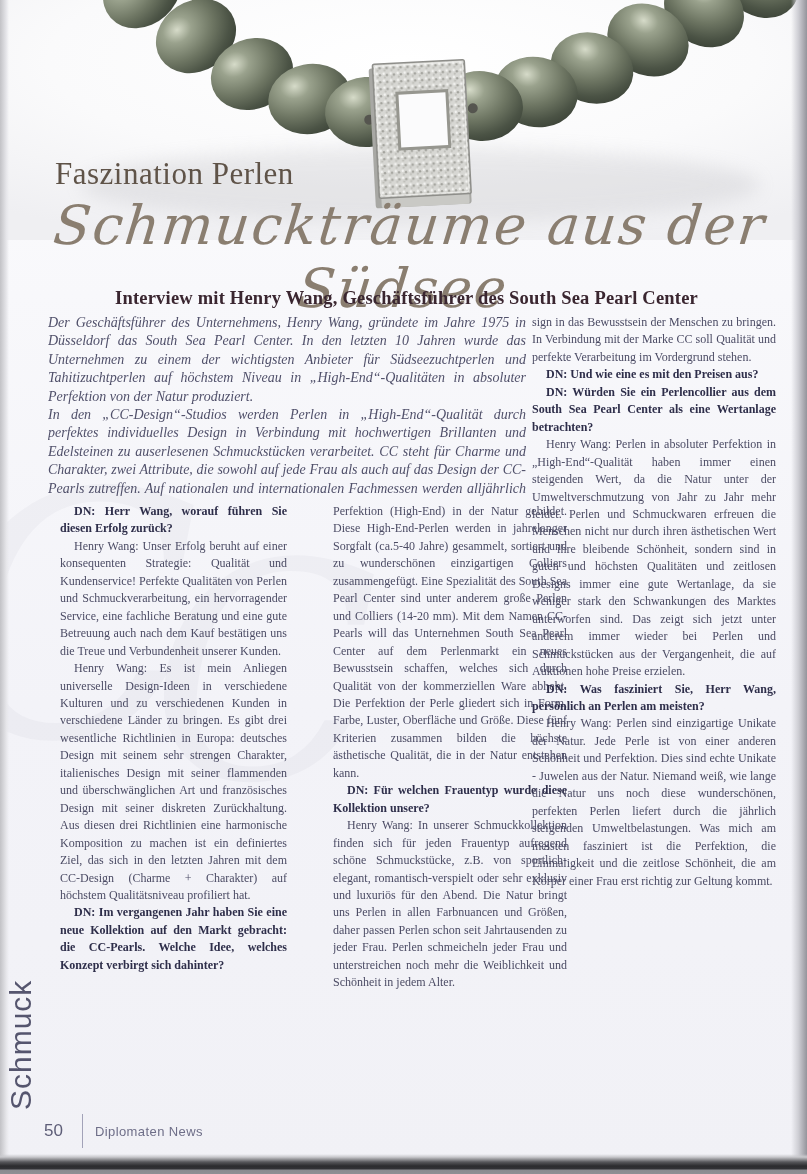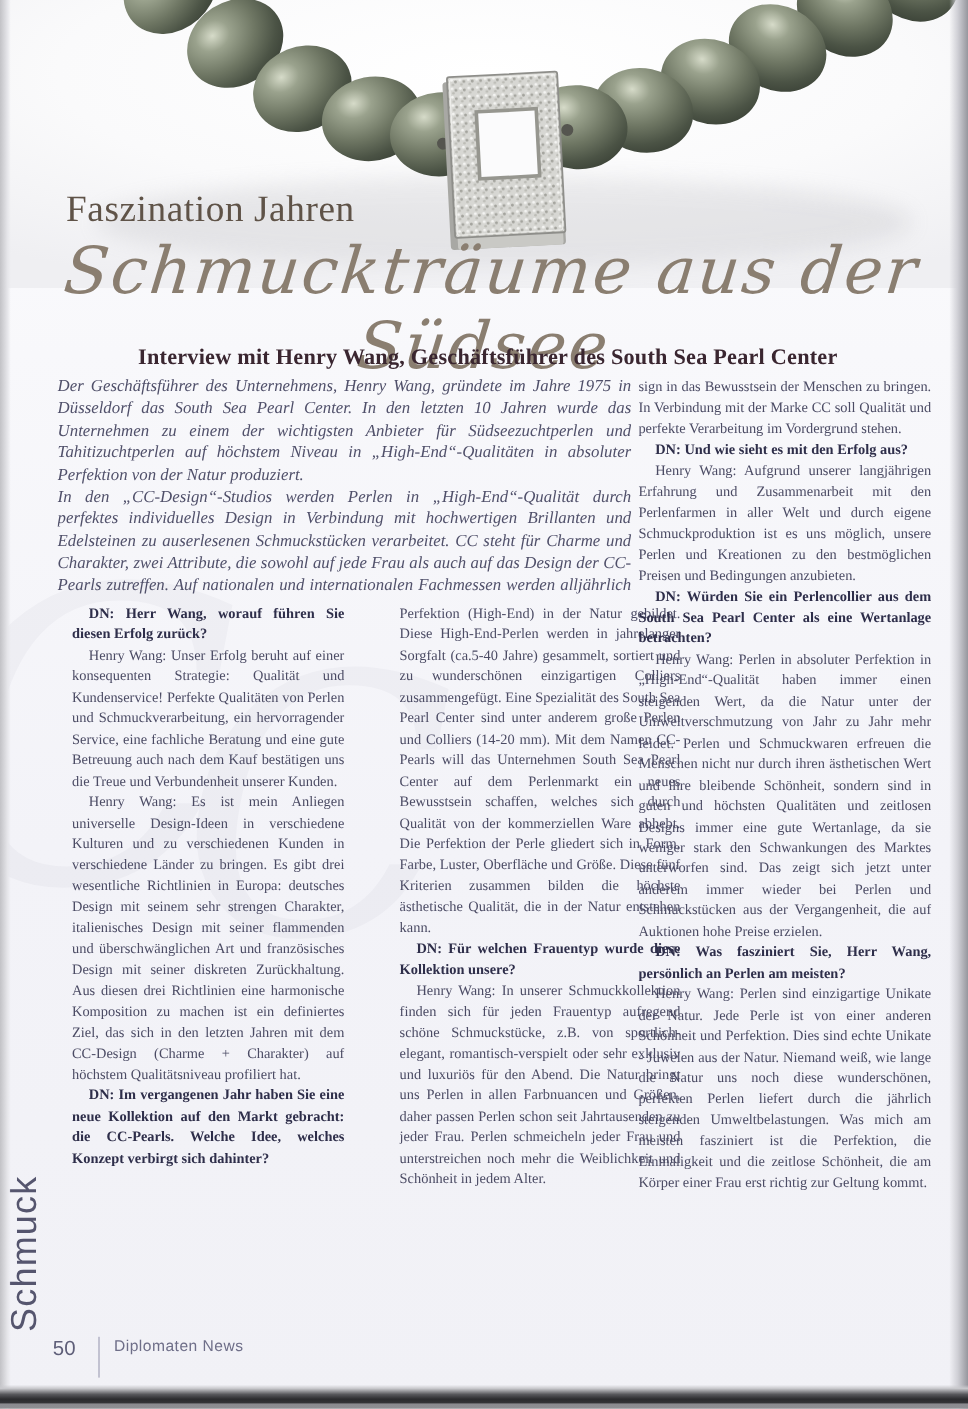--- a/index.html
+++ b/index.html
@@ -50,21 +50,21 @@
   .cont{color:#4b4b64;text-indent:0;}
   .introp{color:#50506a;text-indent:0;}
 
   
   .side-label{position:absolute;left:4px;top:982px;height:128px;width:36px;
     writing-mode:vertical-rl;transform:rotate(180deg);
     font-family:"Liberation Sans", sans-serif;font-size:30px;color:#55556e;
     letter-spacing:1px;text-align:center;}
 
   
-  .footer{position:absolute;left:44px;top:1114px;display:flex;align-items:flex-start;}
+  .footer{position:absolute;left:44px;top:1114px;display:flex;align-items:center;}
   .page-num{font-size:17px;color:#5e5e78;width:34px;
     font-family:"Liberation Sans", sans-serif;}
   .foot-rule{width:1px;height:34px;background:#a2a2b8;margin:0 12px 0 4px;}
   .mag-name{font-size:13px;color:#6e6e88;letter-spacing:.4px;
     font-family:"Liberation Sans", sans-serif;}
 </style>
 </head>
 <body>
 
 <div class="page">
@@ -116,43 +116,42 @@
       <rect x="378" y="194" width="88" height="12" rx="2" fill="#c9c9c5"></rect>
       <rect x="376" y="62" width="92" height="134" rx="2" fill="url(#pave)" stroke="#8e8e8a" stroke-width="1.5"></rect>
       <rect x="378" y="64" width="88" height="130" rx="2" fill="none" stroke="#f2f2f0" stroke-width="1" opacity="0.8"></rect>
       <rect x="399" y="92" width="50" height="56" fill="#fbfbfc" stroke="#96968f" stroke-width="3"></rect>
     </g>
   </svg>
 
   <div class="wm wm1">C</div>
   <div class="wm wm2">C</div>
 
-  <div class="kicker">Faszination Jahren</div>
+  <div class="kicker">Faszination Perlen</div>
   <h1 class="script-title">Schmuckträume aus der Südsee</h1>
   <div class="subtitle">Interview mit Henry Wang, Geschäftsführer des South Sea Pearl Center</div>
 
   <div class="textcol intro">
       <p class="blk introp" lang="de">Der Geschäftsführer des Unternehmens, Henry Wang, gründete im Jahre 1975 in Düsseldorf das South Sea Pearl Center. In den letzten 10 Jahren wurde das Unternehmen zu einem der wichtigsten Anbieter für Südseezuchtperlen und Tahitizuchtperlen auf höchstem Niveau in „High-End“-Qualitäten in absoluter Perfektion von der Natur produziert.</p>
       <p class="blk introp" lang="de">In den „CC-Design“-Studios werden Perlen in „High-End“-Qualität durch perfektes individuelles Design in Verbindung mit hochwertigen Brillanten und Edelsteinen zu auserlesenen Schmuckstücken verarbeitet. CC steht für Charme und Charakter, zwei Attribute, die sowohl auf jede Frau als auch auf das Design der CC-Pearls zutreffen. Auf nationalen und internationalen Fachmessen werden alljährlich hochqualitative und auserlesene Schmuckstücke in „High-End“-Qualität präsentiert.</p>
     </div>
   <div class="textcol col1">
       <p class="blk question" lang="de">DN: Herr Wang, worauf führen Sie diesen Erfolg zurück?</p>
       <p class="blk answer" lang="de">Henry Wang: Unser Erfolg beruht auf einer konsequenten Strategie: Qualität und Kundenservice! Perfekte Qualitäten von Perlen und Schmuckverarbeitung, ein hervorragender Service, eine fachliche Beratung und eine gute Betreuung auch nach dem Kauf bestätigen uns die Treue und Verbundenheit unserer Kunden.</p>
       <p class="blk answer" lang="de">Henry Wang: Es ist mein Anliegen universelle Design-Ideen in verschiedene Kulturen und zu verschiedenen Kunden in verschiedene Länder zu bringen. Es gibt drei wesentliche Richtlinien in Europa: deutsches Design mit seinem sehr strengen Charakter, italienisches Design mit seiner flammenden und überschwänglichen Art und französisches Design mit seiner diskreten Zurückhaltung. Aus diesen drei Richtlinien eine harmonische Komposition zu machen ist ein definiertes Ziel, das sich in den letzten Jahren mit dem CC-Design (Charme + Charakter) auf höchstem Qualitätsniveau profiliert hat.</p>
       <p class="blk question" lang="de">DN: Im vergangenen Jahr haben Sie eine neue Kollektion auf den Markt gebracht: die CC-Pearls. Welche Idee, welches Konzept verbirgt sich dahinter?</p>
     </div>
   <div class="textcol col2">
       <p class="blk cont" lang="de">Perfektion (High-End) in der Natur gebildet. Diese High-End-Perlen werden in jahrelanger Sorgfalt (ca.5-40 Jahre) gesammelt, sortiert und zu wunderschönen einzigartigen Colliers zusammengefügt. Eine Spezialität des South Sea Pearl Center sind unter anderem große Perlen und Colliers (14-20 mm). Mit dem Namen CC-Pearls will das Unternehmen South Sea Pearl Center auf dem Perlenmarkt ein neues Bewusstsein schaffen, welches sich durch Qualität von der kommerziellen Ware abhebt. Die Perfektion der Perle gliedert sich in Form, Farbe, Luster, Oberfläche und Größe. Diese fünf Kriterien zusammen bilden die höchste ästhetische Qualität, die in der Natur entstehen kann.</p>
       <p class="blk question" lang="de">DN: Für welchen Frauentyp wurde diese Kollektion unsere?</p>
       <p class="blk answer" lang="de">Henry Wang: In unserer Schmuckkollektion finden sich für jeden Frauentyp aufregend schöne Schmuckstücke, z.B. von sportlich-elegant, romantisch-verspielt oder sehr exklusiv und luxuriös für den Abend. Die Natur bringt uns Perlen in allen Farbnuancen und Größen, daher passen Perlen schon seit Jahrtausenden zu jeder Frau. Perlen schmeicheln jeder Frau und unterstreichen noch mehr die Weiblichkeit und Schönheit in jedem Alter.</p>
     </div>
   <div class="textcol col3">
       <p class="blk cont" lang="de">sign in das Bewusstsein der Menschen zu bringen. In Verbindung mit der Marke CC soll Qualität und perfekte Verarbeitung im Vordergrund stehen.</p>
-      <p class="blk question" lang="de">DN: Und wie sieht es mit den Erfolg aus?</p>
-      <p class="blk answer" lang="de">Henry Wang: Aufgrund unserer langjährigen Erfahrung und Zusammenarbeit mit den Perlenfarmen in aller Welt und durch eigene Schmuckproduktion ist es uns möglich, unsere Perlen und Kreationen zu den bestmöglichen Preisen und Bedingungen anzubieten.</p>
+      <p class="blk question" lang="de">DN: Und wie eine es mit den Preisen aus?</p>
       <p class="blk question" lang="de">DN: Würden Sie ein Perlencollier aus dem South Sea Pearl Center als eine Wertanlage betrachten?</p>
       <p class="blk answer" lang="de">Henry Wang: Perlen in absoluter Perfektion in „High-End“-Qualität haben immer einen steigenden Wert, da die Natur unter der Umweltverschmutzung von Jahr zu Jahr mehr leidet. Perlen und Schmuckwaren erfreuen die Menschen nicht nur durch ihren ästhetischen Wert und ihre bleibende Schönheit, sondern sind in guten und höchsten Qualitäten und zeitlosen Designs immer eine gute Wertanlage, da sie weniger stark den Schwankungen des Marktes unterworfen sind. Das zeigt sich jetzt unter anderem immer wieder bei Perlen und Schmuckstücken aus der Vergangenheit, die auf Auktionen hohe Preise erzielen.</p>
       <p class="blk question" lang="de">DN: Was fasziniert Sie, Herr Wang, persönlich an Perlen am meisten?</p>
       <p class="blk answer" lang="de">Henry Wang: Perlen sind einzigartige Unikate der Natur. Jede Perle ist von einer anderen Schönheit und Perfektion. Dies sind echte Unikate - Juwelen aus der Natur. Niemand weiß, wie lange die Natur uns noch diese wunderschönen, perfekten Perlen liefert durch die jährlich steigenden Umweltbelastungen. Was mich am meisten fasziniert ist die Perfektion, die Einmaligkeit und die zeitlose Schönheit, die am Körper einer Frau erst richtig zur Geltung kommt.</p>
     </div>
 
   <div class="side-label">Schmuck</div>
 
   <div class="footer">
     <span class="page-num">50</span>

